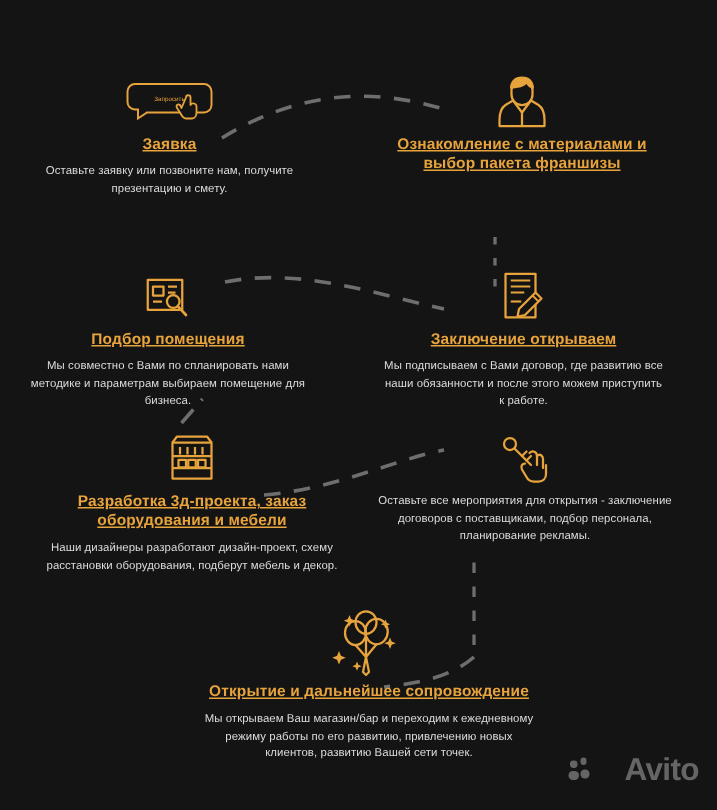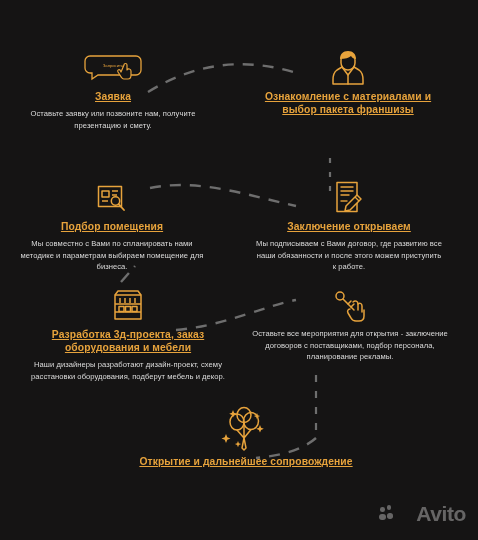--- a/index.html
+++ b/index.html
@@ -237,20 +237,21 @@
         <g fill="#e7a33c">
           <path d="M8 29 l1.3 3.2 L12.5 33.5 l-3.2 1.3 L8 38 l-1.3 -3.2 L3.5 33.5 l3.2 -1.3 Z"></path>
           <path d="M15 5 l1.1 2.7 L18.8 8.8 l-2.7 1.1 L15 12.6 l-1.1 -2.7 L11.2 8.8 l2.7 -1.1 Z"></path>
           <path d="M42 20 l1.1 2.7 L45.8 23.8 l-2.7 1.1 L42 27.6 l-1.1 -2.7 L38.2 23.8 l2.7 -1.1 Z"></path>
           <path d="M39 8 l.9 2.2 L42.1 11.1 l-2.2 .9 L39 14.2 l-.9 -2.2 L35.9 11.1 l2.2 -.9 Z"></path>
           <path d="M20 36 l.9 2.2 L23.1 39.1 l-2.2 .9 L20 42.2 l-.9 -2.2 L16.9 39.1 l2.2 -.9 Z"></path>
         </g>
       </svg>
     </div>
     <p class="step-title">Открытие и дальнейшее сопровождение</p>
+    <p class="step-body">Мы открываем Ваш магазин/бар и переходим к ежедневному режиму работы по его развитию, привлечению новых клиентов, развитию Вашей сети точек.</p>
   </div>
 
   <div class="avito">
     <span class="avito-dots">
       <i class="d1"></i>
         <i class="d2"></i>
         <i class="d3"></i>
         <i class="d4"></i>
     </span>
     <span class="avito-word">Avito</span>

